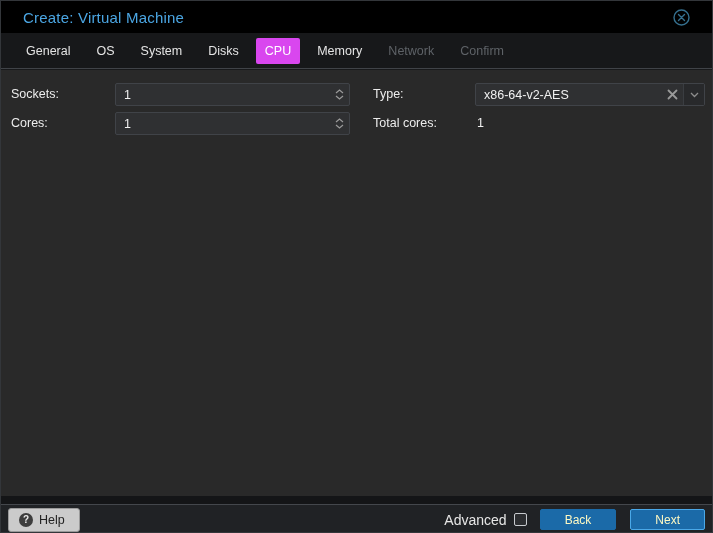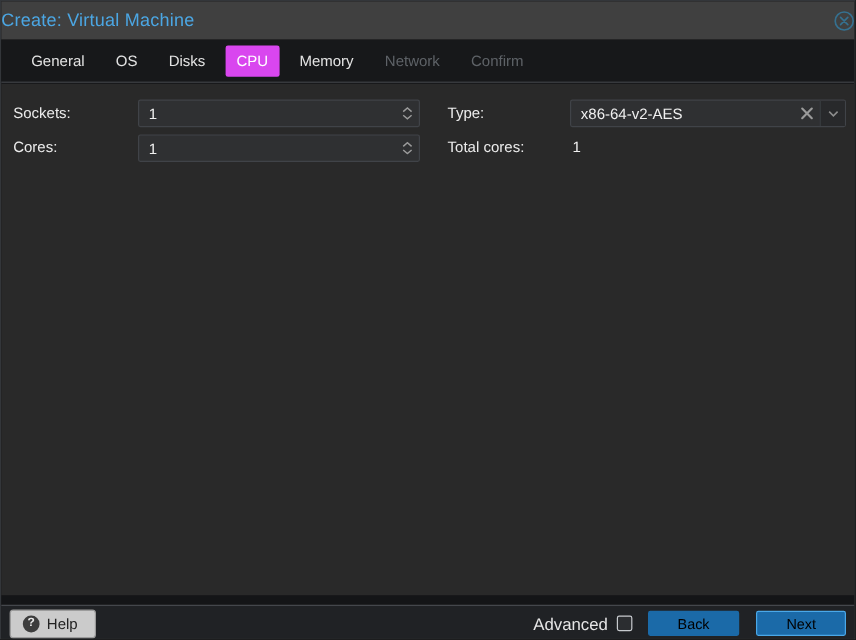--- a/index.html
+++ b/index.html
@@ -8,22 +8,22 @@
 
   .dialog {
     position:relative; width:713px; height:533px;
     background:#18191b; overflow:hidden;
     border:1px solid #33363a;
   }
 
   
   .titlebar {
     position:absolute; top:0; left:0; right:0; height:32px;
-    background:#404040;
-    display:flex; align-items:center; padding:0 0;
+    background:#000000;
+    display:flex; align-items:center; padding:0 22px;
   }
   .title { color:#4ba6e3; font-size:15px; letter-spacing:.2px; }
   .close-btn {
     margin-left:auto; width:18px; height:18px; cursor:pointer;
     display:flex; align-items:center; justify-content:center;
   }
 
   
   .tabbar {
     position:absolute; top:32px; left:0; right:0; height:36px;
@@ -89,21 +89,21 @@
     color:#e9e9e9; font-size:10px; font-weight:bold;
     display:flex; align-items:center; justify-content:center;
   }
   .footer-right { margin-left:auto; display:flex; align-items:center; }
   .advanced-label { color:#e6e6e6; font-size:14px; margin-right:7px; }
   .checkbox {
     width:13px; height:13px; border:1px solid #c7cace; border-radius:2px;
     background:#2b2d30; margin-right:13px; cursor:pointer;
   }
   .btn {
-    min-width:50px; height:21px; background:#1b6aa8; color:#000000;
+    min-width:50px; height:21px; background:#1b6aa8; color:#fef9c3;
     border:1px solid #1b6aa8; border-radius:2px; font-size:12px;
     font-family:inherit; cursor:pointer; padding:0 24px;
   }
   .btn.back { margin-right:14px; }
   .btn.next { border:1px solid #4aa8e8; }
 
   svg { display:block; }
 </style>
 </head>
 <body>
@@ -116,20 +116,21 @@
       <svg width="17" height="17" viewBox="0 0 17 17">
         <circle cx="8.5" cy="8.5" r="7.5" fill="none" stroke="#35708f" stroke-width="1.4"></circle>
         <path d="M5.5 5.5 L11.5 11.5 M11.5 5.5 L5.5 11.5" stroke="#35708f" stroke-width="1.4" stroke-linecap="round"></path>
       </svg>
     </span>
   </div>
 
   <div class="tabbar">
     <span class="tab">General</span>
     <span class="tab">OS</span>
+    <span class="tab">System</span>
     <span class="tab">Disks</span>
     <span class="tab active">CPU</span>
     <span class="tab">Memory</span>
     <span class="tab disabled">Network</span>
     <span class="tab disabled">Confirm</span>
   </div>
 
   <div class="body">
 
     <span class="form-label" style="left:10px; top:17px;">Sockets:</span>

